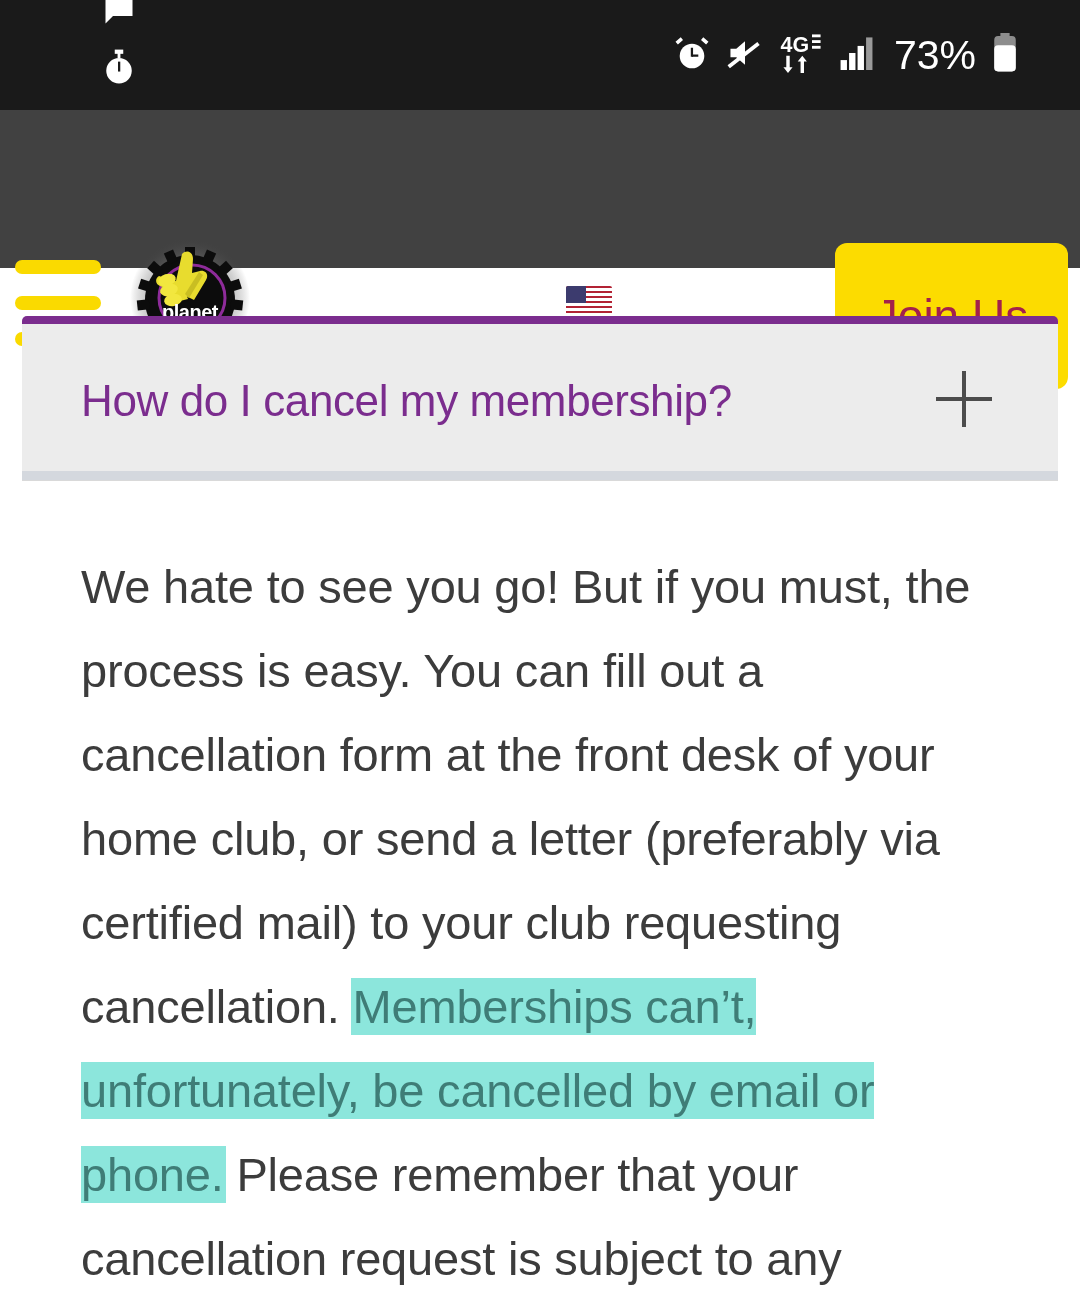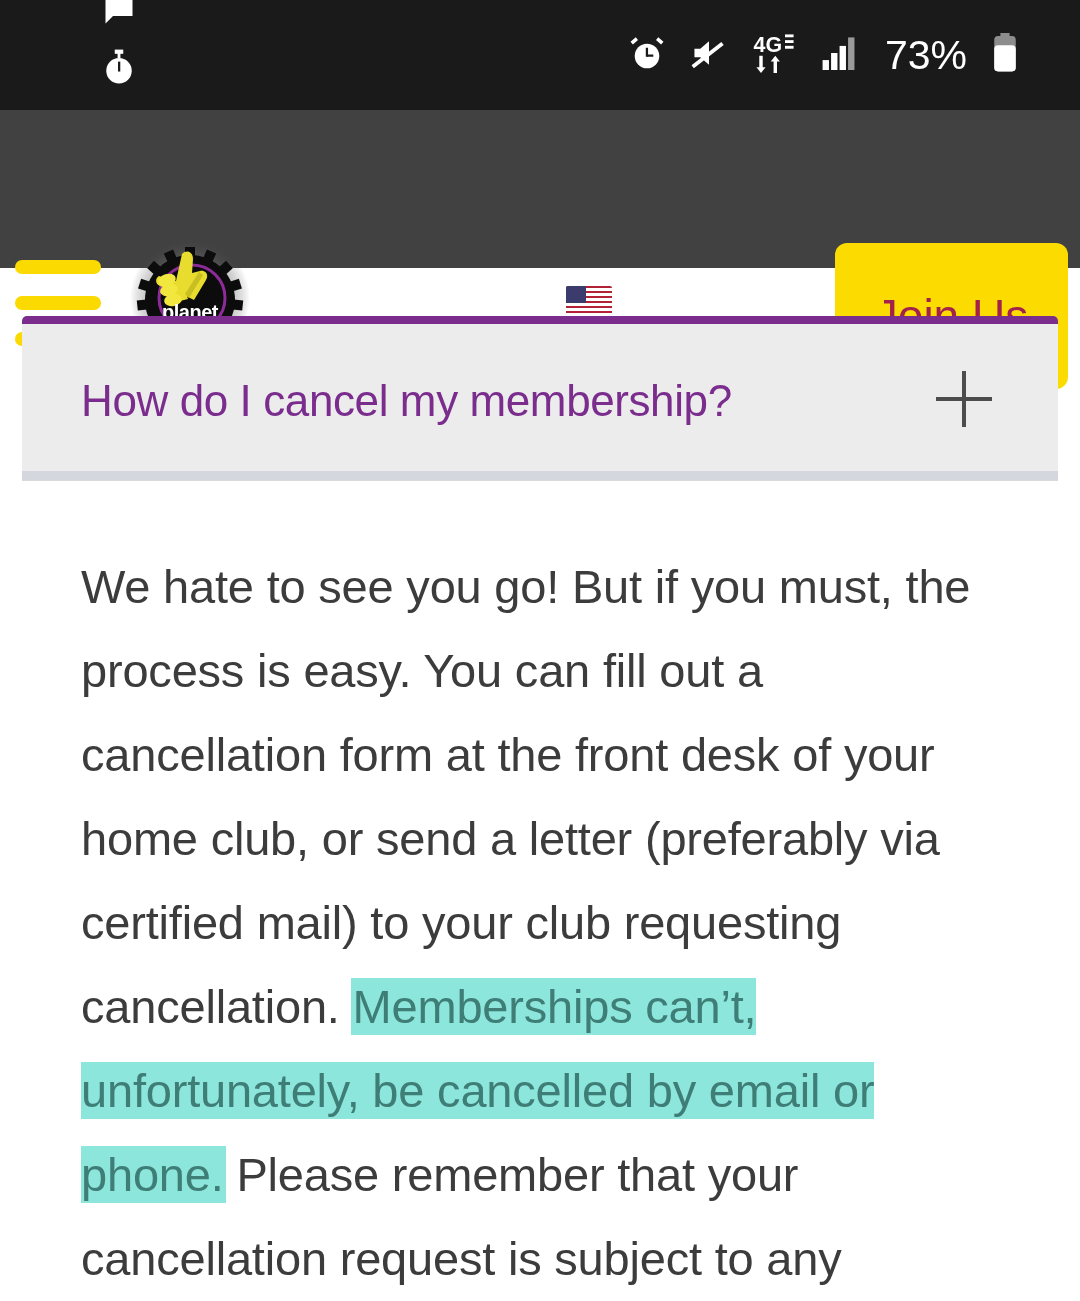--- a/index.html
+++ b/index.html
@@ -11,21 +11,21 @@
   }
 
   
   .statusbar{
     position:absolute; left:0; top:0; width:1080px; height:110px;
     background:#1a1a1a; color:#ffffff;
     display:flex; align-items:center;
   }
   .sb-left{ display:flex; align-items:center; margin-left:68px; gap:17px;flex-direction:column; }
   .sb-time{ font-size:41px; font-weight:400; letter-spacing:0px; line-height:1; }
-  .sb-right{ position:absolute; right:62px; display:flex; align-items:center; gap:25px; }
+  .sb-right{ position:absolute; right:62px; display:flex; align-items:center; gap:16px; }
   .sb-batt-text{ font-size:41px; font-weight:400; line-height:1; }
   .ic{ display:inline-block; }
 
   
   .navbar{
     position:absolute; left:0; top:110px; width:1080px; height:158px;
     background:#414141;
   }
   .hamburger{
     position:absolute; left:15px; top:150px; width:86px; height:86px;

